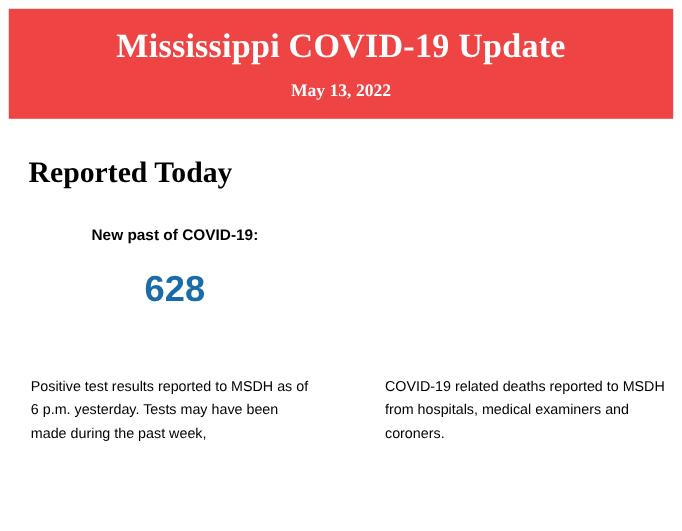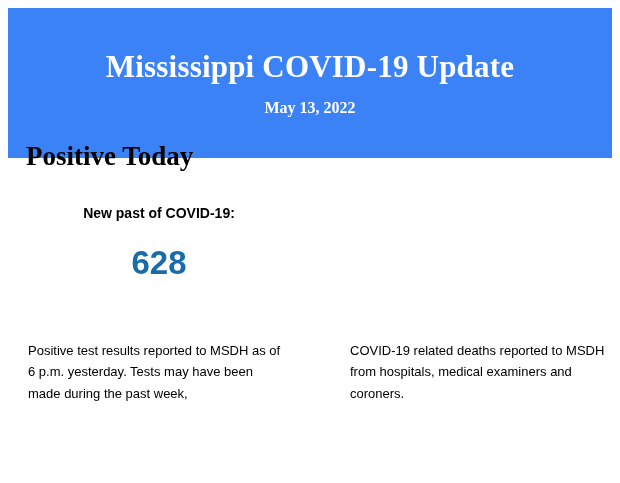--- a/index.html
+++ b/index.html
@@ -17,22 +17,22 @@
     position: relative;
     width: 620px;
     height: 483px;
     background: #ffffff;
   }
   .header-banner {
     position: absolute;
     left: 8px;
     top: 8px;
     width: 604px;
-    height: 150px;
-    background: #3b82f6;
+    height: 100px;
+    background: #ef4444;
     display: flex;
     flex-direction: column;
     align-items: center;
     justify-content: center;
   }
   .header-title {
     color: #ffffff;
     font-family: "Liberation Serif", serif;
     font-weight: bold;
     font-size: 31px;
@@ -128,21 +128,21 @@
 </head>
 <body>
 
 <div class="page">
 
   <div class="header-banner">
     <h1 class="header-title">Mississippi COVID-19 Update</h1>
     <div class="header-date">May 13, 2022</div>
   </div>
 
-  <h2 class="section-title">Positive Today</h2>
+  <h2 class="section-title">Reported Today</h2>
 
   <div class="stats-row">
     <div class="stat-col">
       <div class="stat-label">New past of COVID-19:</div>
       <div class="stat-value cases">628</div>
     </div>
   </div>
 
   <div class="notes-row">
     <div class="note-col left">

